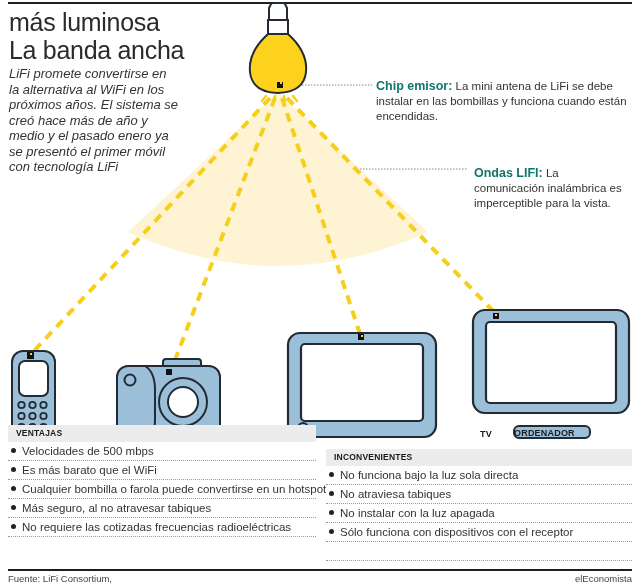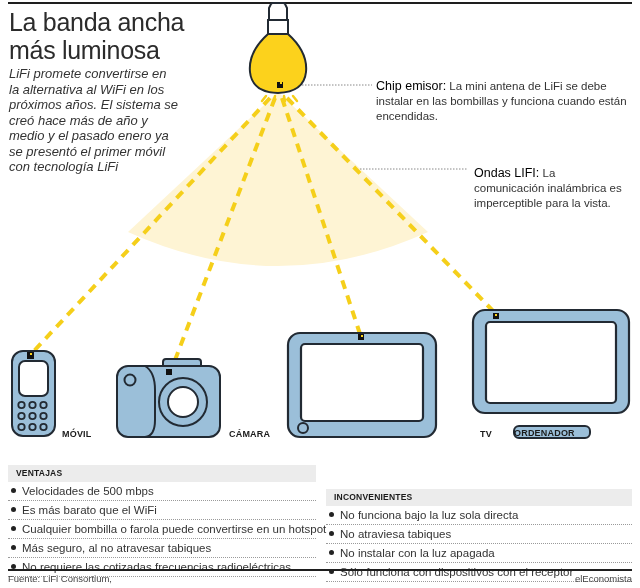--- a/index.html
+++ b/index.html
@@ -7,51 +7,51 @@
          font-family: "DejaVu Sans", "Liberation Sans", sans-serif; color: #2b2b2b; }
   .top-rule { position: absolute; left: 8px; top: 2px; width: 624px; height: 2px; background: #1e1e1e; }
   .title { position: absolute; left: 9px; top: 8px; margin: 0; font-weight: normal;
            font-size: 25px; line-height: 28px; color: #2b2b2b; letter-spacing: -0.3px;
            font-family: "Liberation Sans", sans-serif; }
   .title span { display: block; }
   .intro { position: absolute; left: 9px; top: 66px; width: 170px; font-size: 13px; line-height: 15.5px;
            color: #333; font-family: "Liberation Sans", sans-serif; font-style: italic; }
   svg.art { position: absolute; left: 0; top: 0; }
   .callout { position: absolute; font-family: "Liberation Sans", sans-serif; font-size: 11.5px; line-height: 15px; color: #333; }
-  .callout b { color: #000000; font-weight: normal; font-size: 12.5px; }
+  .callout b { color: #0f766e; font-weight: bold; font-size: 12.5px; }
   .callout-chip { left: 376px; top: 79px; width: 262px; }
   .callout-ondas { left: 474px; top: 166px; width: 150px; }
   .dev-label { position: absolute; font-family: "Liberation Sans", sans-serif; font-weight: bold; font-size: 9px; color: #1a1a1a; letter-spacing: 0.2px; }
   .lbl-movil { left: 62px; top: 429px; }
   .lbl-camara { left: 229px; top: 429px; }
   .lbl-tv { left: 440px; top: 429px; margin-left: 40px; }
   .lbl-ordenador { left: 514px; top: 428px; width: 76px; }
-  .panel { position: absolute; top: 465px; font-family: "Liberation Sans", sans-serif; }
+  .panel { position: absolute; top: 425px; font-family: "Liberation Sans", sans-serif; }
   .panel-left { left: 8px; width: 308px; }
   .panel-right { left: 326px; width: 306px; margin-top: 24px; }
   .panel-head { background: #ececec; height: 17px; line-height: 17px; font-size: 8.5px; font-weight: bold;
                 padding-left: 8px; color: #1a1a1a; letter-spacing: 0.2px; }
   .panel ul { list-style: none; margin: 0; padding: 0; }
   .panel li { height: 18px; line-height: 18px; font-size: 11.5px; color: #333; border-bottom: 1px dotted #9a9a9a;
               padding-left: 3px; white-space: nowrap; }
   .panel li .bullet { display: inline-block; width: 5px; height: 5px; border-radius: 50%; background: #222;
                       margin-right: 6px; vertical-align: middle; position: relative; top: -1px; }
   .panel li.empty { border-bottom: 1px dotted #9a9a9a; }
   .bottom-rule { position: absolute; left: 8px; top: 569px; width: 624px; height: 1.5px; background: #1e1e1e; }
   .source { position: absolute; left: 8px; top: 573px; font-size: 9.5px; color: #444; font-family: "Liberation Sans", sans-serif; }
   .brand { position: absolute; right: 8px; top: 573px; font-size: 9.5px; color: #444; font-family: "Liberation Sans", sans-serif; }
 </style>
 </head>
 <body>
 
 <div class="top-rule"></div>
 
 <h1 class="title">
+  <span>más luminosa</span>
   <span>La banda ancha</span>
-  <span>más luminosa</span>
 </h1>
 
 <div class="intro">LiFi promete convertirse en la alternativa al WiFi en los próximos años. El sistema se creó hace más de año y medio y el pasado enero ya se presentó el primer móvil con tecnología LiFi</div>
 
 <svg class="art" width="640" height="445" viewBox="0 0 640 445">
 
   <path d="M278 92 L128 232 Q278 300 428 232 Z" fill="#fef4d4" stroke="none"></path>
 
   <line x1="284" y1="85" x2="372" y2="85" stroke="#888" stroke-width="1" stroke-dasharray="1.5,1.5"></line>
   <line x1="360" y1="169" x2="468" y2="169" stroke="#888" stroke-width="1" stroke-dasharray="1.5,1.5"></line>

